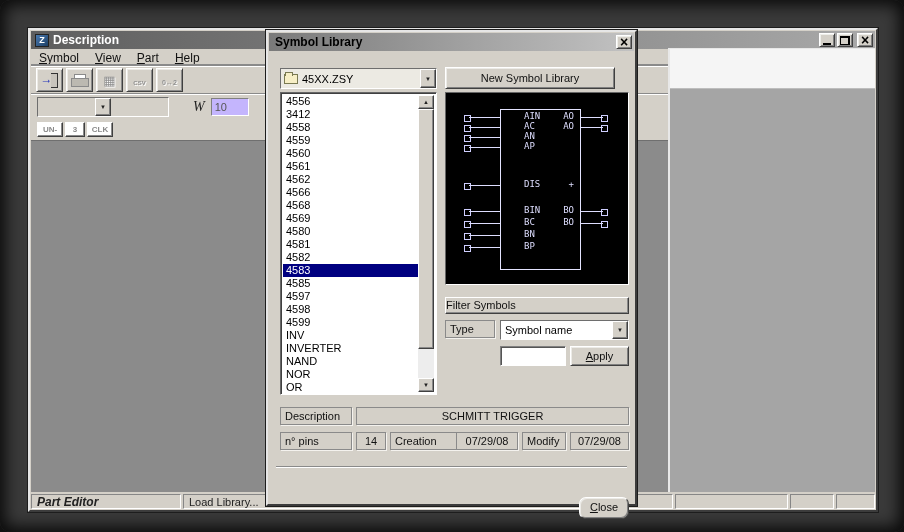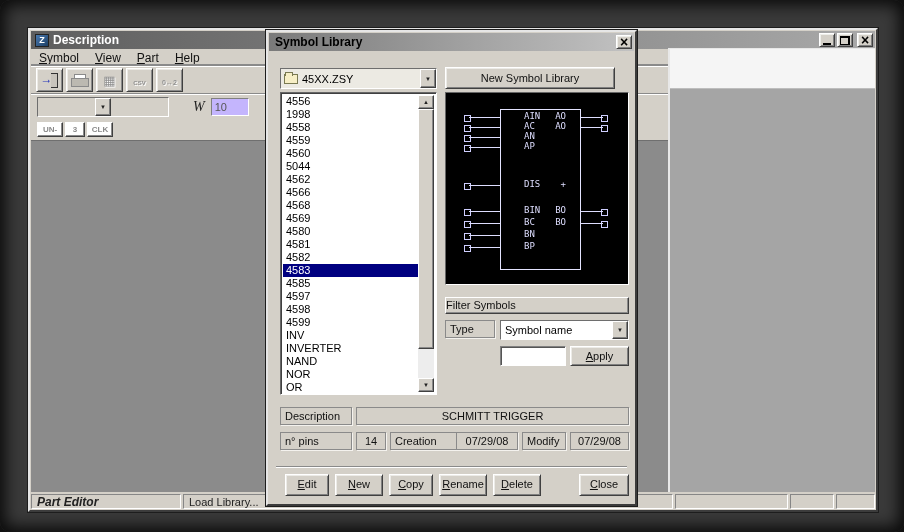--- a/index.html
+++ b/index.html
@@ -157,21 +157,21 @@
                   border-color:#fff #404040 #404040 #fff;
                   box-shadow:inset -1px -1px 0 #8a8a8a; }
 
   .preview { position:absolute; left:177px; top:60px; width:184px; height:193px;
              background:#000; border:1px solid; border-color:#666 #fff #fff #666; }
   .pv-rect { position:absolute; left:54px; top:16px; width:81px; height:161px;
              border:1px solid #e4e4ff; }
   .pv-label { position:absolute; font-family:"DejaVu Sans Mono", monospace;
               font-size:9px; line-height:10px; color:#dedeff; }
   #pv-left-labels .pv-label { left:58px;margin-left:20px; }
-  #pv-right-labels .pv-label { right:62px; }
+  #pv-right-labels .pv-label { right:54px; }
   #pv-left-labels .pv-label:nth-child(1){top:18px} #pv-left-labels .pv-label:nth-child(2){top:28px}
   #pv-left-labels .pv-label:nth-child(3){top:38px} #pv-left-labels .pv-label:nth-child(4){top:48px}
   #pv-left-labels .pv-label:nth-child(5){top:86px} #pv-left-labels .pv-label:nth-child(6){top:112px}
   #pv-left-labels .pv-label:nth-child(7){top:124px} #pv-left-labels .pv-label:nth-child(8){top:136px}
   #pv-left-labels .pv-label:nth-child(9){top:148px}
   #pv-right-labels .pv-label:nth-child(1){top:18px} #pv-right-labels .pv-label:nth-child(2){top:28px}
   #pv-right-labels .pv-label:nth-child(3){top:86px} #pv-right-labels .pv-label:nth-child(4){top:112px}
   #pv-right-labels .pv-label:nth-child(5){top:124px}
   .pin { position:absolute; height:5px; }
   .pin-l { left:18px; width:36px; }
@@ -219,21 +219,21 @@
 
   .dlg-sep { position:absolute; left:8px; right:8px; top:434px; height:2px;
              border-top:1px solid #8a8a8a; border-bottom:1px solid #fff; }
   .dlg-buttons { position:absolute; left:0; top:442px; width:100%; height:22px; }
   .dlg-btn { top:0; height:22px; line-height:19px; }
   .dlg-btn:nth-child(1){ left:17px; width:44px; }
   .dlg-btn:nth-child(2){ left:67px; width:48px; }
   .dlg-btn:nth-child(3){ left:121px; width:44px; }
   .dlg-btn:nth-child(4){ left:171px; width:48px; }
   .dlg-btn:nth-child(5){ left:225px; width:48px; }
-  .close-btn { left:311px; top:442px; width:50px; height:22px; line-height:19px; }
+  .close-btn { left:311px; top:465px; width:50px; height:22px; line-height:19px;border-radius:7px; }
 </style>
 </head>
 <body>
 
 <div class="screen">
 
   <div class="window main-window">
 
     <div class="titlebar">
       <span class="app-icon"></span>
@@ -323,25 +323,25 @@
       <span class="folder-icon"></span>
       <span class="combo-text">45XX.ZSY</span>
       <span class="combo-arrow"></span>
     </span>
 
     <div class="btn new-lib-btn">New Symbol Library</div>
 
     <div class="listbox">
       <div class="list-items" id="symbol-list">
           <div class="list-item">4556</div>
-          <div class="list-item">1998</div>
+          <div class="list-item">3412</div>
           <div class="list-item">4558</div>
           <div class="list-item">4559</div>
           <div class="list-item">4560</div>
-          <div class="list-item">5044</div>
+          <div class="list-item">4561</div>
           <div class="list-item">4562</div>
           <div class="list-item">4566</div>
           <div class="list-item">4568</div>
           <div class="list-item">4569</div>
           <div class="list-item">4580</div>
           <div class="list-item">4581</div>
           <div class="list-item">4582</div>
           <div class="list-item selected">4583</div>
           <div class="list-item">4585</div>
           <div class="list-item">4597</div>
@@ -415,22 +415,15 @@
 
     <div class="panel-box info-box lbl pins-label">n° pins</div>
     <div class="panel-box info-box val pins-value">14</div>
     <div class="panel-box info-box lbl creation-label">Creation</div>
     <div class="panel-box info-box val creation-value">07/29/08</div>
     <div class="panel-box info-box lbl modify-label">Modify</div>
     <div class="panel-box info-box val modify-value">07/29/08</div>
 
     <div class="dlg-sep"></div>
 
-    <div class="dlg-buttons" id="dlg-buttons">
-        <div class="btn dlg-btn u-btn">Edit</div>
-        <div class="btn dlg-btn u-btn">New</div>
-        <div class="btn dlg-btn u-btn">Copy</div>
-        <div class="btn dlg-btn u-btn">Rename</div>
-        <div class="btn dlg-btn u-btn">Delete</div>
-      </div>
     <div class="btn close-btn u-btn">Close</div>
   </div>
 </div>
 
 </body></html>

